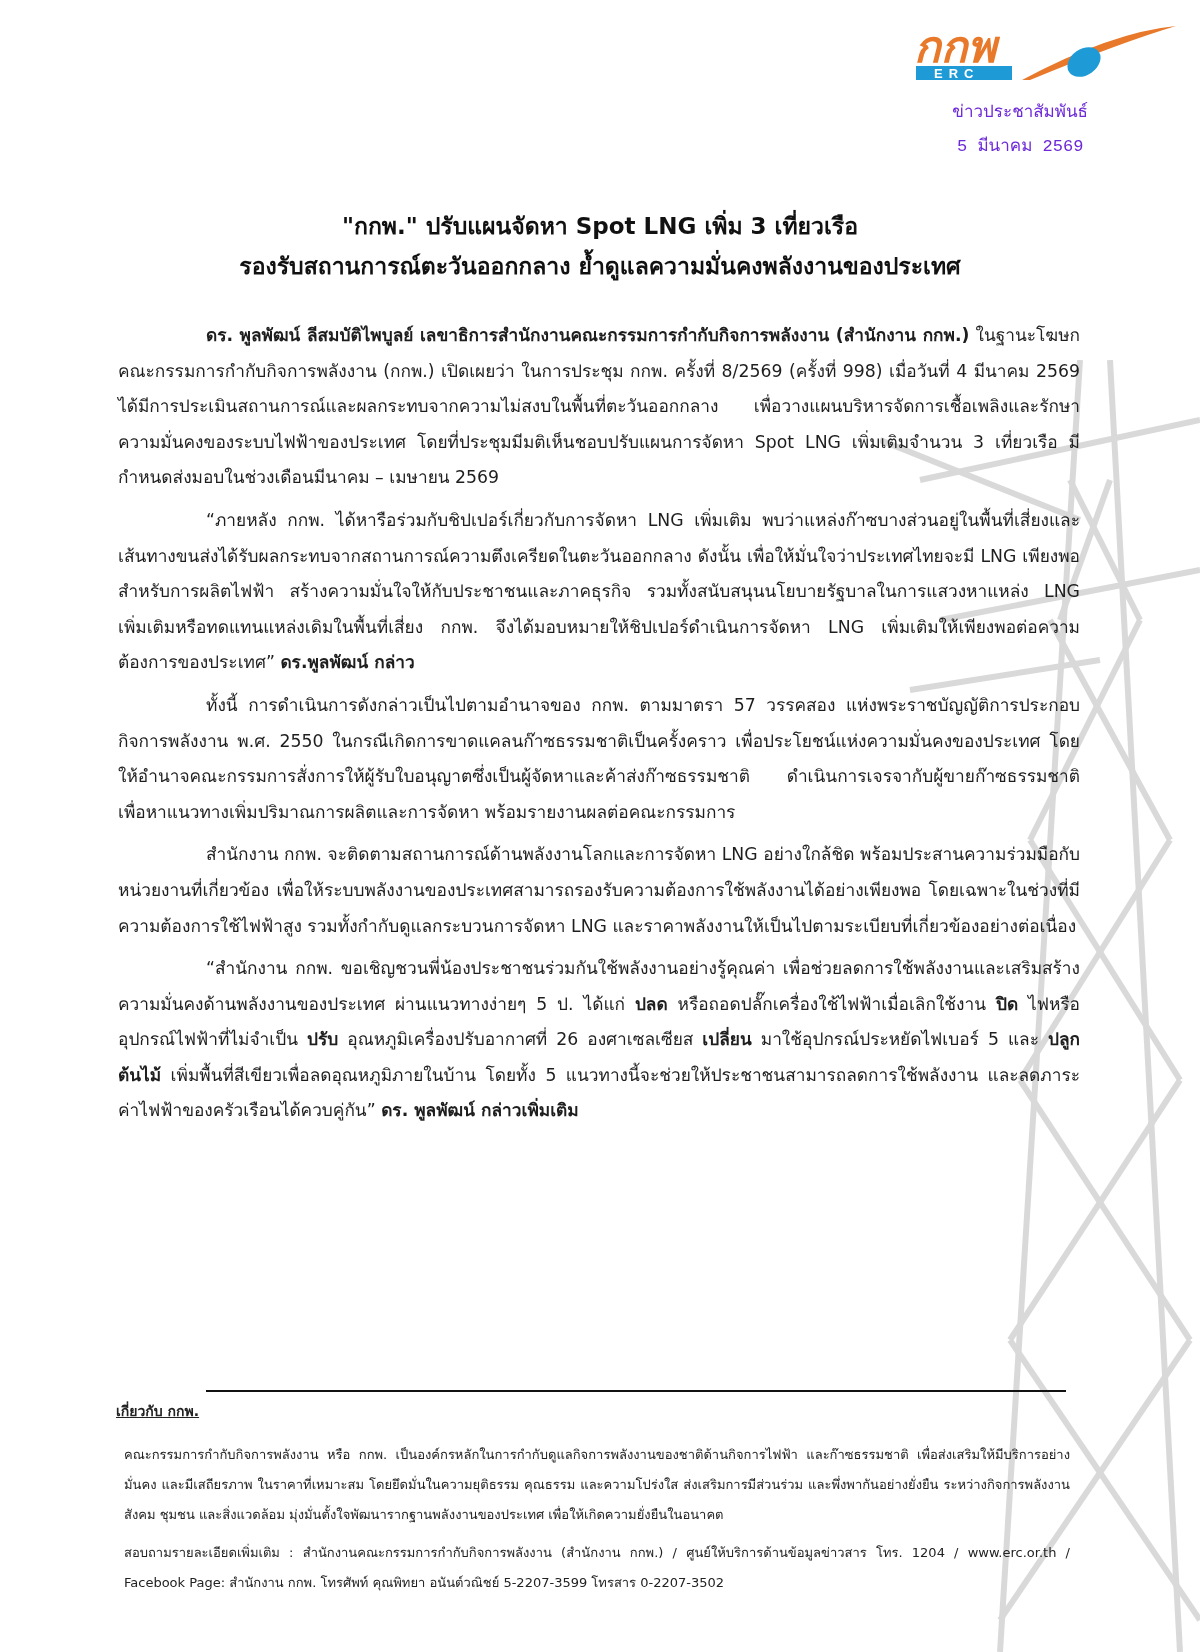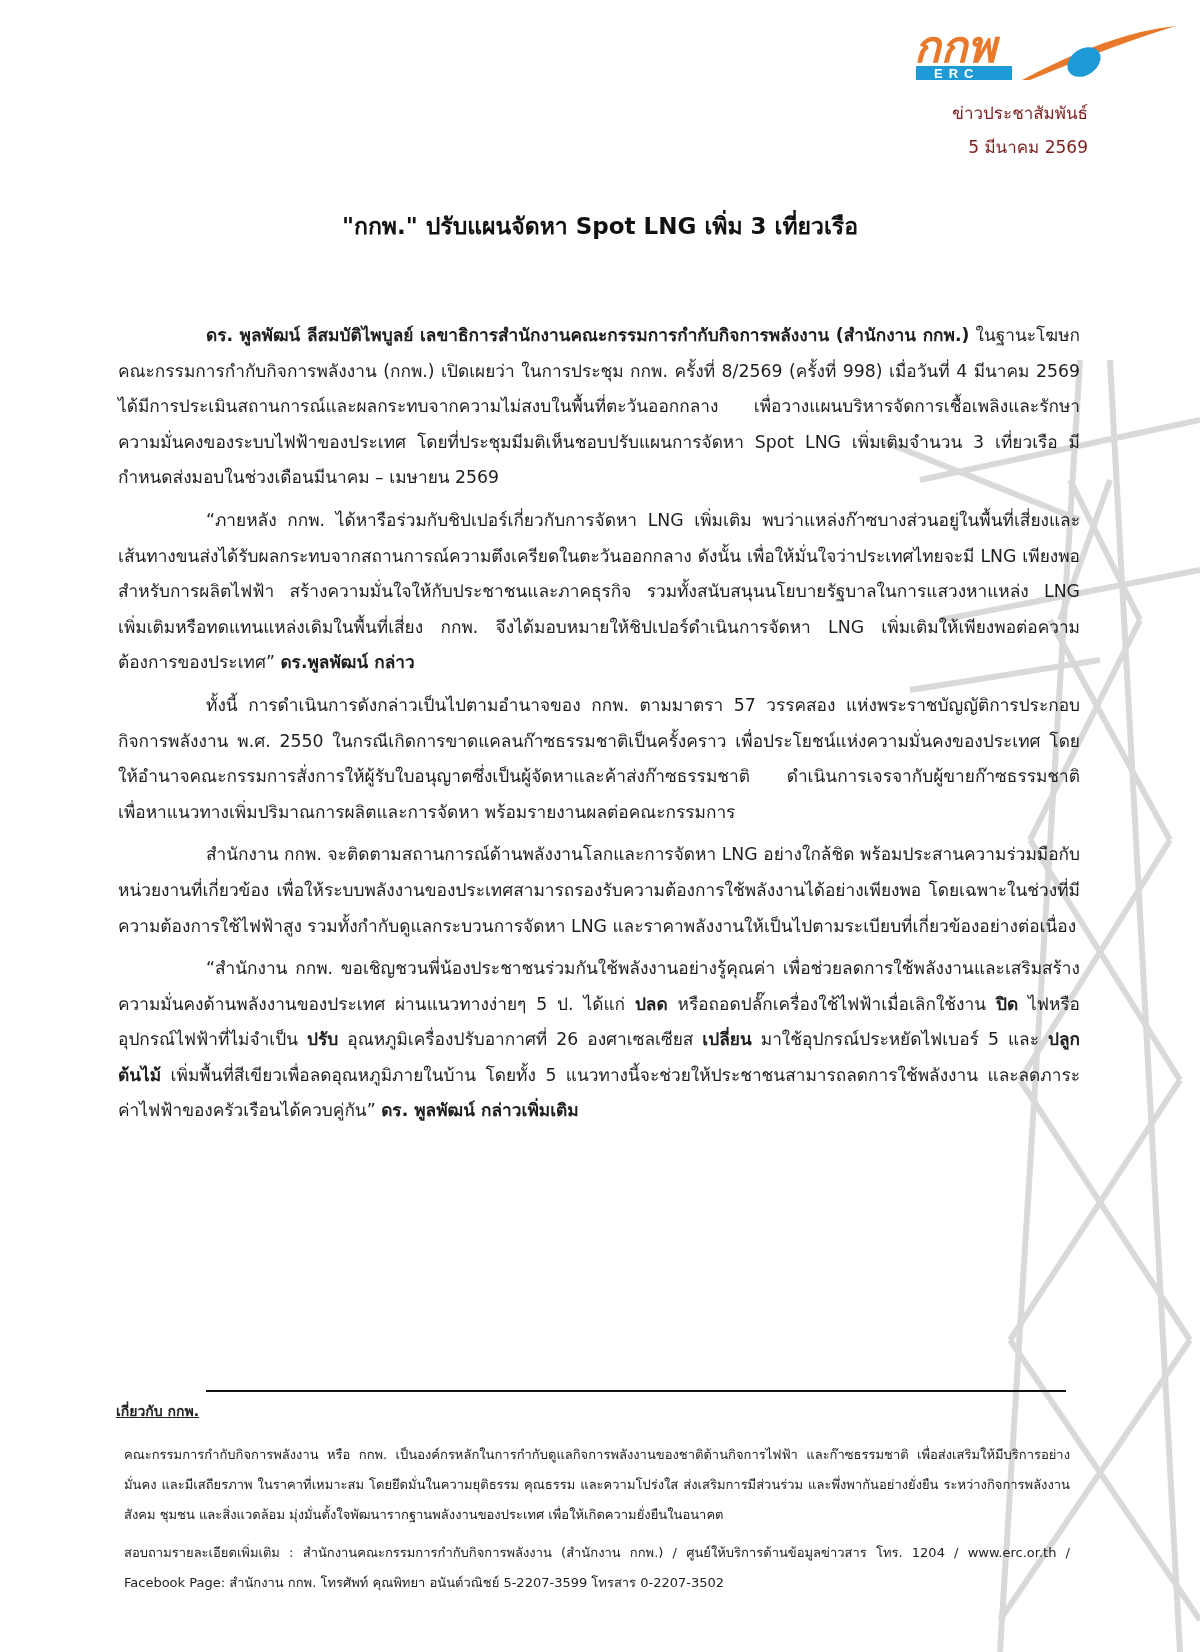--- a/index.html
+++ b/index.html
@@ -1,21 +1,21 @@
 <!DOCTYPE html>
 <html><head>
 <meta charset="utf-8">
 <style>
   html, body { margin: 0; padding: 0; background: #ffffff; }
   body { width: 1200px; height: 1652px; position: relative; overflow: hidden;
          font-family: "DejaVu Sans", "Liberation Sans", sans-serif; color: #1a1a1a; }
   .page { position: absolute; inset: 0; }
   .tower { position: absolute; right: 0; top: 360px; width: 320px; height: 1292px; opacity: 0.22; pointer-events: none; }
   .logo { position: absolute; left: 912px; top: 22px; width: 268px; height: 60px; }
-  .header-meta { position: absolute; right: 112px; top: 96px; text-align: right; font-size: 17px; line-height: 34px; color: #7f1d1d; }
+  .header-meta { position: absolute; right: 112px; top: 96px; text-align: center; font-size: 17px; line-height: 34px; color: #6d28d9; font-family: Liberation Mono, monospace; }
   .title { position: absolute; left: 120px; width: 960px; top: 206px; text-align: center; font-size: 23px; line-height: 40px; font-weight: bold; color: #111; }
   .body { position: absolute; left: 118px; width: 962px; top: 314px; font-size: 17.3px; line-height: 35.6px; text-align: justify; color: #1e1e1e; }
   .body p { margin: 4px 0 7px 0; }
   .body .indent { text-indent: 88px; }
   .b { font-weight: bold; }
   .sep { position: absolute; left: 206px; top: 1390px; width: 860px; height: 2px; background: #111; }
   .about { position: absolute; left: 116px; top: 1396px; width: 962px; font-size: 13px; line-height: 30px; color: #222; text-align: justify; }
   .about h3 { margin: 0 0 14px 0; font-size: 14px; font-weight: bold; text-decoration: underline; }
   .about p { margin: 8px; }
 </style>
@@ -53,20 +53,21 @@
     <ellipse cx="172" cy="40" rx="18" ry="13" transform="rotate(-35 172 40)" fill="#1E9BD7"></ellipse>
   </svg>
 
   <div class="header-meta">
     <div>ข่าวประชาสัมพันธ์</div>
     <div>5 มีนาคม 2569</div>
   </div>
 
   <div class="title">
     <div>"กกพ." ปรับแผนจัดหา Spot LNG เพิ่ม 3 เที่ยวเรือ</div>
+    <div>รองรับสถานการณ์ตะวันออกกลาง ย้ำดูแลความมั่นคงพลังงานของประเทศ</div>
   </div>
 
   <div class="body">
     <p class="indent"><span class="b">ดร. พูลพัฒน์ ลีสมบัติไพบูลย์ เลขาธิการสำนักงานคณะกรรมการกำกับกิจการพลังงาน (สำนักงาน กกพ.)</span><span> ในฐานะโฆษกคณะกรรมการกำกับกิจการพลังงาน (กกพ.) เปิดเผยว่า ในการประชุม กกพ. ครั้งที่ 8/2569 (ครั้งที่ 998) เมื่อวันที่ 4 มีนาคม 2569 ได้มีการประเมินสถานการณ์และผลกระทบจากความไม่สงบในพื้นที่ตะวันออกกลาง เพื่อวางแผนบริหารจัดการเชื้อเพลิงและรักษาความมั่นคงของระบบไฟฟ้าของประเทศ โดยที่ประชุมมีมติเห็นชอบปรับแผนการจัดหา Spot LNG เพิ่มเติมจำนวน 3 เที่ยวเรือ มีกำหนดส่งมอบในช่วงเดือนมีนาคม – เมษายน 2569</span></p>
     <p class="indent"><span>“ภายหลัง กกพ. ได้หารือร่วมกับชิปเปอร์เกี่ยวกับการจัดหา LNG เพิ่มเติม พบว่าแหล่งก๊าซบางส่วนอยู่ในพื้นที่เสี่ยงและเส้นทางขนส่งได้รับผลกระทบจากสถานการณ์ความตึงเครียดในตะวันออกกลาง ดังนั้น เพื่อให้มั่นใจว่าประเทศไทยจะมี LNG เพียงพอสำหรับการผลิตไฟฟ้า สร้างความมั่นใจให้กับประชาชนและภาคธุรกิจ รวมทั้งสนับสนุนนโยบายรัฐบาลในการแสวงหาแหล่ง LNG เพิ่มเติมหรือทดแทนแหล่งเดิมในพื้นที่เสี่ยง กกพ. จึงได้มอบหมายให้ชิปเปอร์ดำเนินการจัดหา LNG เพิ่มเติมให้เพียงพอต่อความต้องการของประเทศ” </span><span class="b">ดร.พูลพัฒน์ กล่าว</span></p>
     <p class="indent">ทั้งนี้ การดำเนินการดังกล่าวเป็นไปตามอำนาจของ กกพ. ตามมาตรา 57 วรรคสอง แห่งพระราชบัญญัติการประกอบกิจการพลังงาน พ.ศ. 2550 ในกรณีเกิดการขาดแคลนก๊าซธรรมชาติเป็นครั้งคราว เพื่อประโยชน์แห่งความมั่นคงของประเทศ โดยให้อำนาจคณะกรรมการสั่งการให้ผู้รับใบอนุญาตซึ่งเป็นผู้จัดหาและค้าส่งก๊าซธรรมชาติ ดำเนินการเจรจากับผู้ขายก๊าซธรรมชาติ เพื่อหาแนวทางเพิ่มปริมาณการผลิตและการจัดหา พร้อมรายงานผลต่อคณะกรรมการ</p>
     <p class="indent">สำนักงาน กกพ. จะติดตามสถานการณ์ด้านพลังงานโลกและการจัดหา LNG อย่างใกล้ชิด พร้อมประสานความร่วมมือกับหน่วยงานที่เกี่ยวข้อง เพื่อให้ระบบพลังงานของประเทศสามารถรองรับความต้องการใช้พลังงานได้อย่างเพียงพอ โดยเฉพาะในช่วงที่มีความต้องการใช้ไฟฟ้าสูง รวมทั้งกำกับดูแลกระบวนการจัดหา LNG และราคาพลังงานให้เป็นไปตามระเบียบที่เกี่ยวข้องอย่างต่อเนื่อง</p>
     <p class="indent"><span>“สำนักงาน กกพ. ขอเชิญชวนพี่น้องประชาชนร่วมกันใช้พลังงานอย่างรู้คุณค่า เพื่อช่วยลดการใช้พลังงานและเสริมสร้างความมั่นคงด้านพลังงานของประเทศ ผ่านแนวทางง่ายๆ 5 ป. ได้แก่ </span><span class="b">ปลด</span><span> หรือถอดปลั๊กเครื่องใช้ไฟฟ้าเมื่อเลิกใช้งาน </span><span class="b">ปิด</span><span> ไฟหรืออุปกรณ์ไฟฟ้าที่ไม่จำเป็น </span><span class="b">ปรับ</span><span> อุณหภูมิเครื่องปรับอากาศที่ 26 องศาเซลเซียส </span><span class="b">เปลี่ยน</span><span> มาใช้อุปกรณ์ประหยัดไฟเบอร์ 5 และ </span><span class="b">ปลูกต้นไม้</span><span> เพิ่มพื้นที่สีเขียวเพื่อลดอุณหภูมิภายในบ้าน โดยทั้ง 5 แนวทางนี้จะช่วยให้ประชาชนสามารถลดการใช้พลังงาน และลดภาระค่าไฟฟ้าของครัวเรือนได้ควบคู่กัน” </span><span class="b">ดร. พูลพัฒน์ กล่าวเพิ่มเติม</span></p>
   </div>
 

